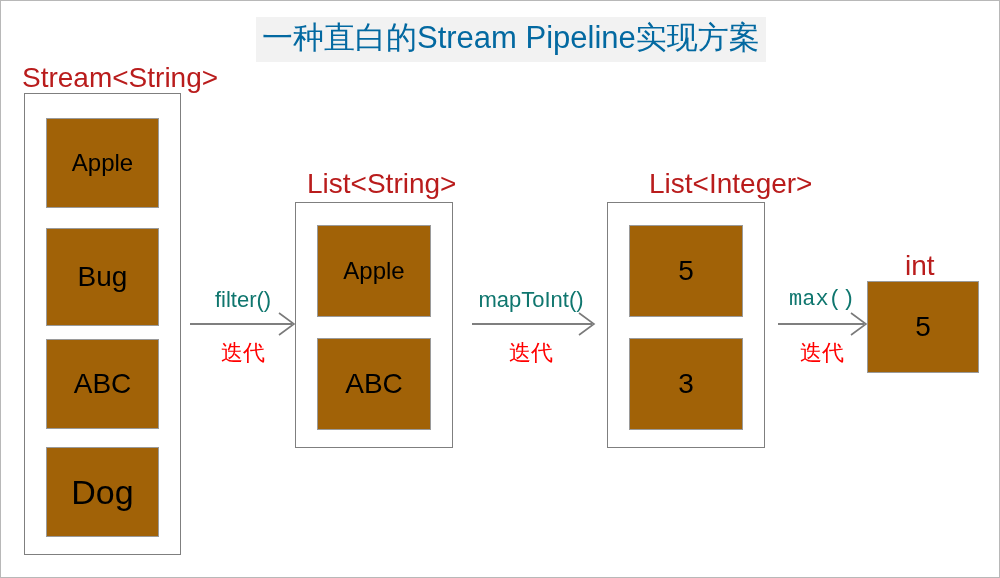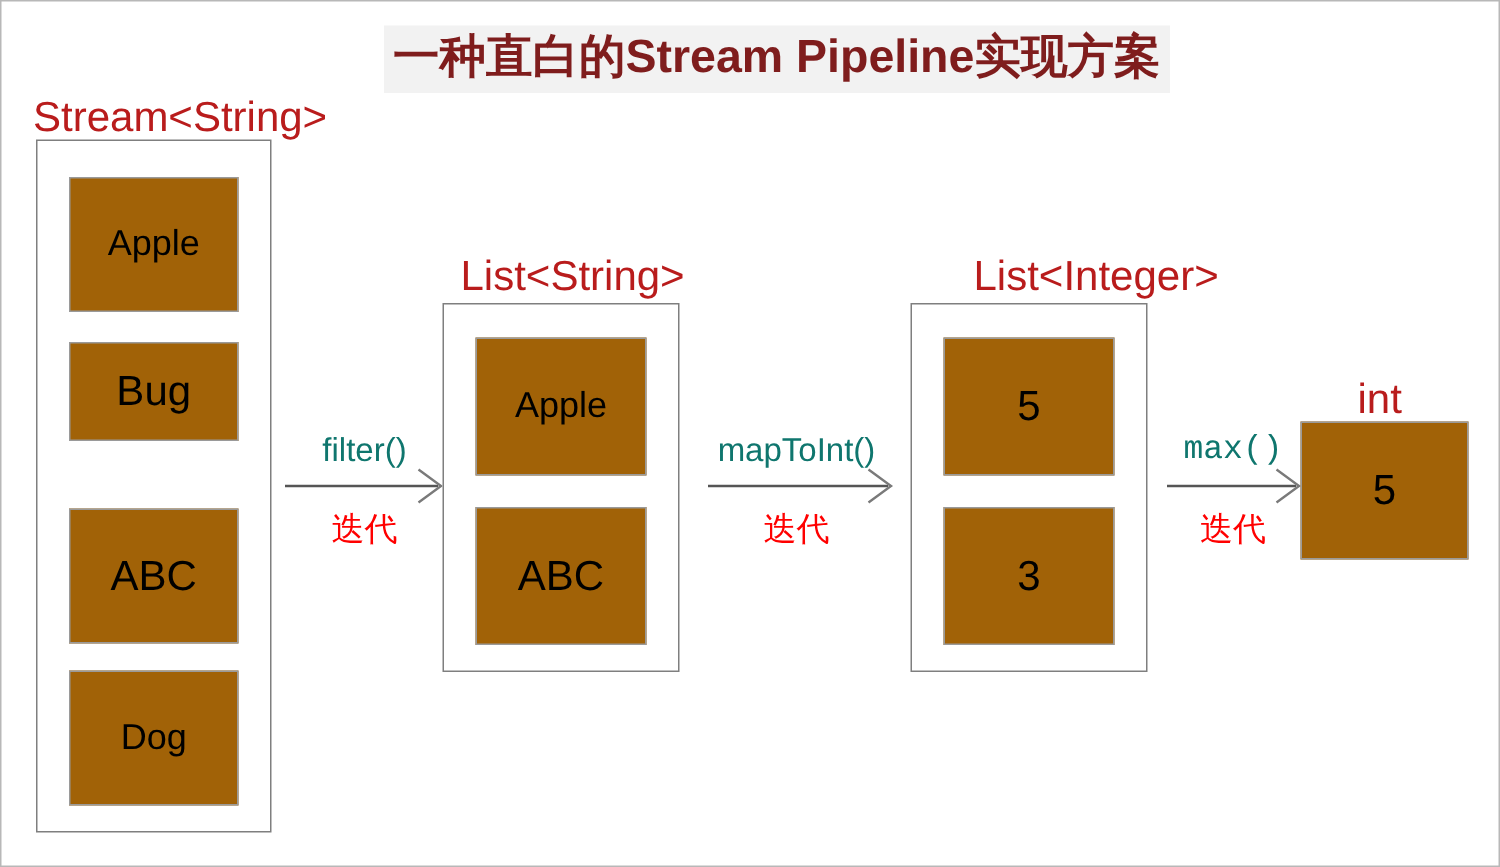--- a/index.html
+++ b/index.html
@@ -20,25 +20,24 @@
     overflow: hidden;
   }
 
   
   .title {
     position: absolute;
     left: 255px;
     top: 16px;
     padding: 2px 6px 4px 6px;
     background: #f2f2f2;
-    color: #7f1d1d;
+    color: #0369a1;
     font-size: 31px;
     line-height: 1.25;
     white-space: nowrap;
-    font-weight: bold;
   }
 
   
   .caption {
     position: absolute;
     font-size: 28px;
     color: #b91c1c;
     white-space: nowrap;
   }
 
@@ -90,23 +89,23 @@
 <div id="canvas">
 
   <div class="title">一种直白的Stream Pipeline实现方案</div>
 
   <div class="caption" style="left:21px; top:61px;">Stream&lt;String&gt;</div>
 
   <div class="container" style="left:23px; top:92px; width:157px; height:462px;">
   </div>
 
   <div class="cell" style="left:45px; top:117px; width:113px; height:90px; font-size:24px;">Apple</div>
-  <div class="cell" style="left:45px; top:227px; width:113px; height:66px; font-size:28px;text-align:right;">Bug</div>
+  <div class="cell" style="left:45px; top:227px; width:113px; height:98px; font-size:28px;text-align:right;">Bug</div>
   <div class="cell" style="left:45px; top:338px; width:113px; height:90px; font-size:28px;">ABC</div>
-  <div class="cell" style="left:45px; top:446px; width:113px; height:90px; font-size:24px;">Dog</div>
+  <div class="cell" style="left:45px; top:446px; width:113px; height:90px; font-size:34px;">Dog</div>
 
   <div class="arrow-label" style="left:190px; top:286px; width:104px;">filter()</div>
   <div class="arrow" style="left:188px; top:310px;">
     <svg width="108" height="26" viewBox="0 0 108 26">
       <line x1="1" y1="13" x2="103" y2="13" stroke="#555555" stroke-width="1.6"></line>
       <polyline points="90,2 105,13 90,24" fill="none" stroke="#7a7a7a" stroke-width="1.6"></polyline>
     </svg>
   </div>
   <div class="arrow-sublabel" style="left:190px; top:337px; width:104px;">迭代</div>
 

